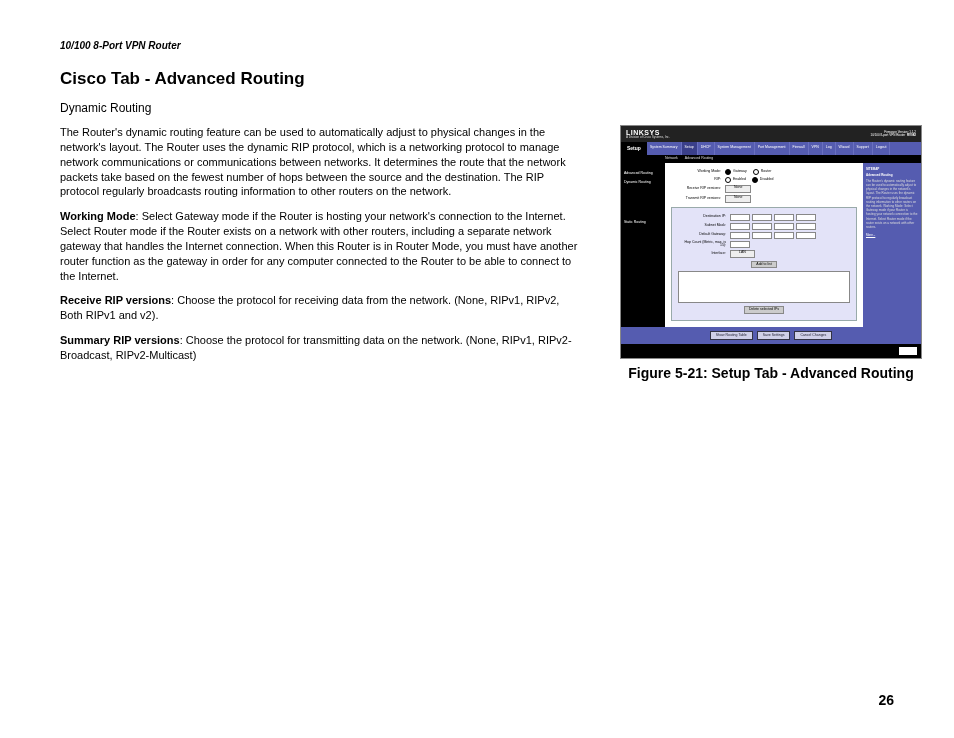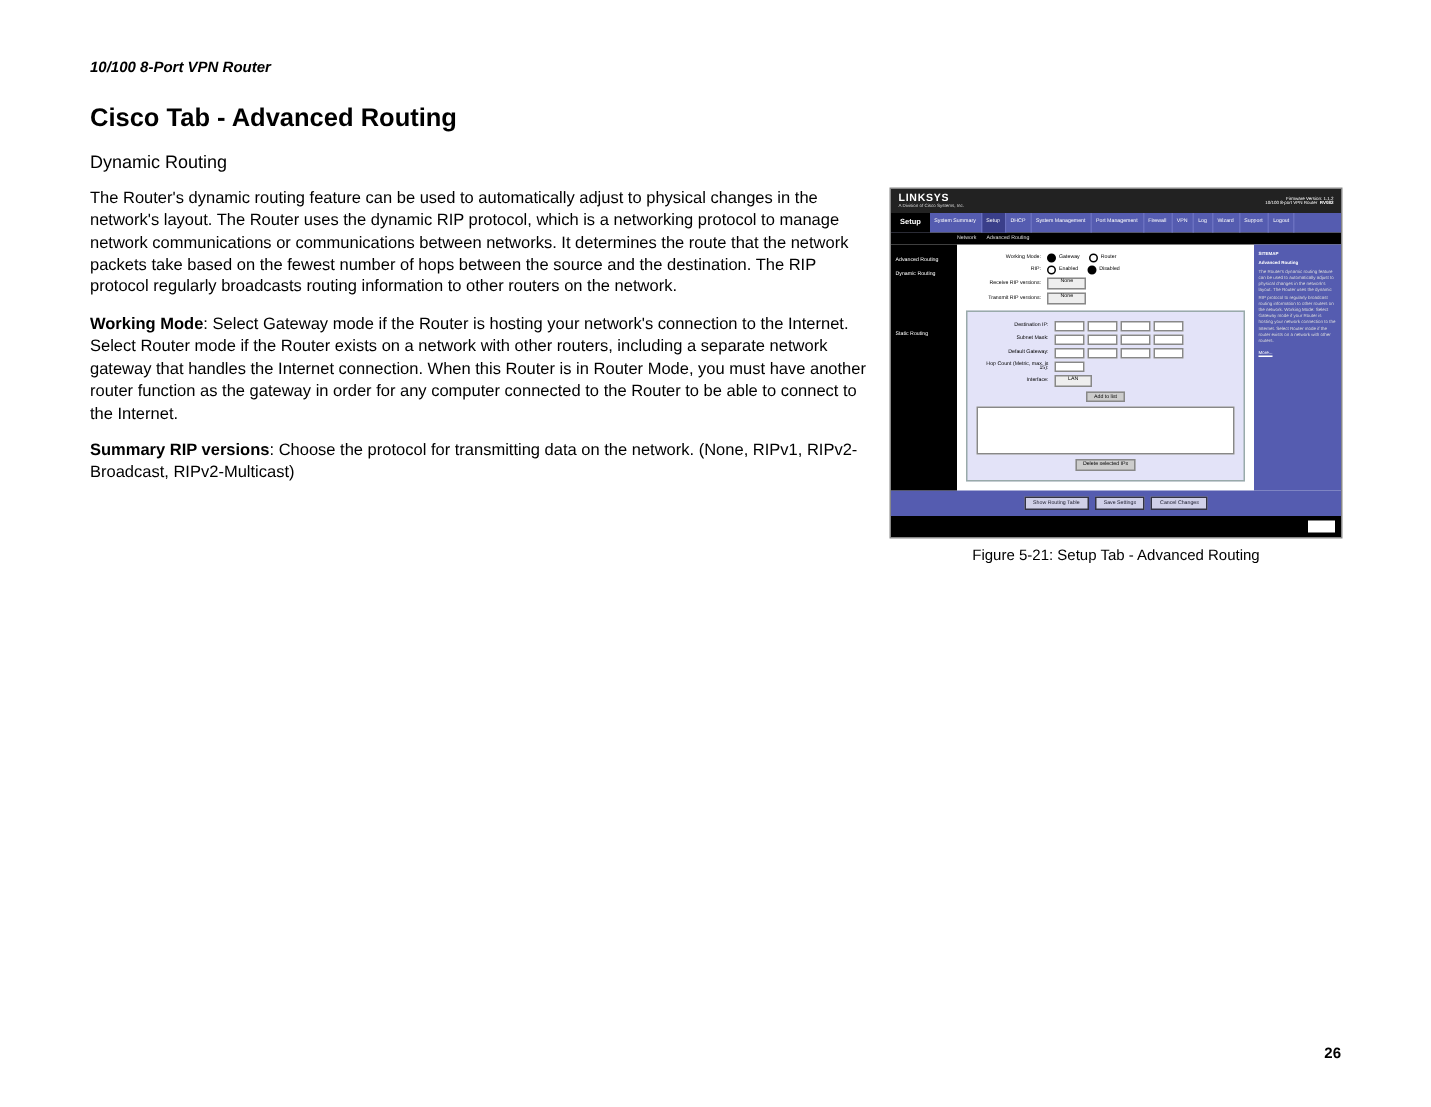--- a/index.html
+++ b/index.html
@@ -25,42 +25,42 @@
     font-weight: bold;
     margin: 0 0 12px 0;
   }
   h2 {
     font-size: 12px;
     font-weight: normal;
     margin: 0 0 10px 0;
   }
   .content-row {
     display: flex;
-    gap: 8px;
+    gap: 35px;
     align-items: flex-start;
   }
   .text-col {
     flex: 0 0 525px;
     line-height: 1.35;
   }
   .text-col p { margin: 0 0 10px 0; }
   .fig-col {
     flex: 0 0 300px;
   }
   .fig-caption {
     text-align: center;
-    font-weight: normal;
-    font-size: 10px;
+    font-weight: bold;
+    font-size: 14px;
     margin-top: 6px;
   }
   .page-num {
     position: absolute;
     bottom: 30px;
     right: 60px;
-    font-size: 10px;
+    font-size: 14px;
     font-weight: bold;
   }
 
   
   .screenshot {
     width: 300px;
     background: #fff;
     border: 1px solid #888;
     font-size: 4px;
     line-height: 1;
@@ -143,20 +143,23 @@
 <div class="header-line">10/100 8-Port VPN Router</div>
 
 <h1>Cisco Tab - Advanced Routing</h1>
 <h2>Dynamic Routing</h2>
 
 <div class="content-row">
   <div class="text-col">
     <p>The Router's dynamic routing feature can be used to automatically adjust to physical changes in the network's layout. The Router uses the dynamic RIP protocol, which is a networking protocol to manage network communications or communications between networks. It determines the route that the network packets take based on the fewest number of hops between the source and the destination. The RIP protocol regularly broadcasts routing information to other routers on the network.</p>
     <p>
       <b>Working Mode</b><span>: Select Gateway mode if the Router is hosting your network's connection to the Internet. Select Router mode if the Router exists on a network with other routers, including a separate network gateway that handles the Internet connection. When this Router is in Router Mode, you must have another router function as the gateway in order for any computer connected to the Router to be able to connect to the Internet.</span>
+    </p>
+    <p>
+      <b>Receive RIP versions</b><span>: Choose the protocol for receiving data from the network. (None, RIPv1, RIPv2, Both RIPv1 and v2).</span>
     </p>
     <p>
       <b>Summary RIP versions</b><span>: Choose the protocol for transmitting data on the network. (None, RIPv1, RIPv2-Broadcast, RIPv2-Multicast)</span>
     </p>
   </div>
 
   <div class="fig-col">
     <div class="screenshot">
       <div class="ss-top">
         <div>

